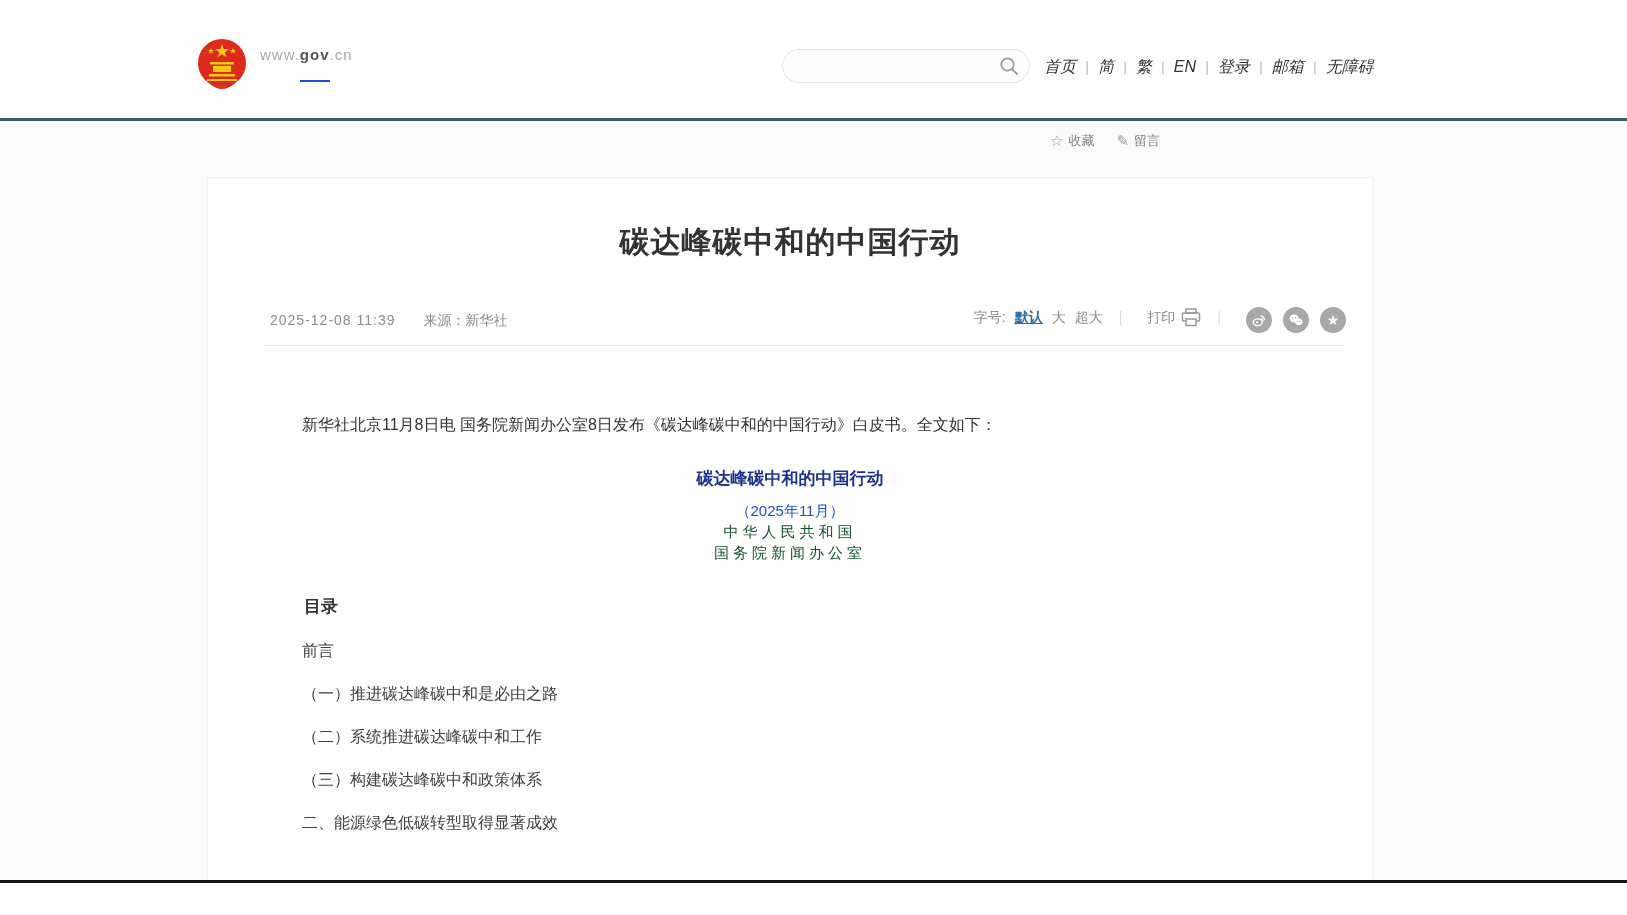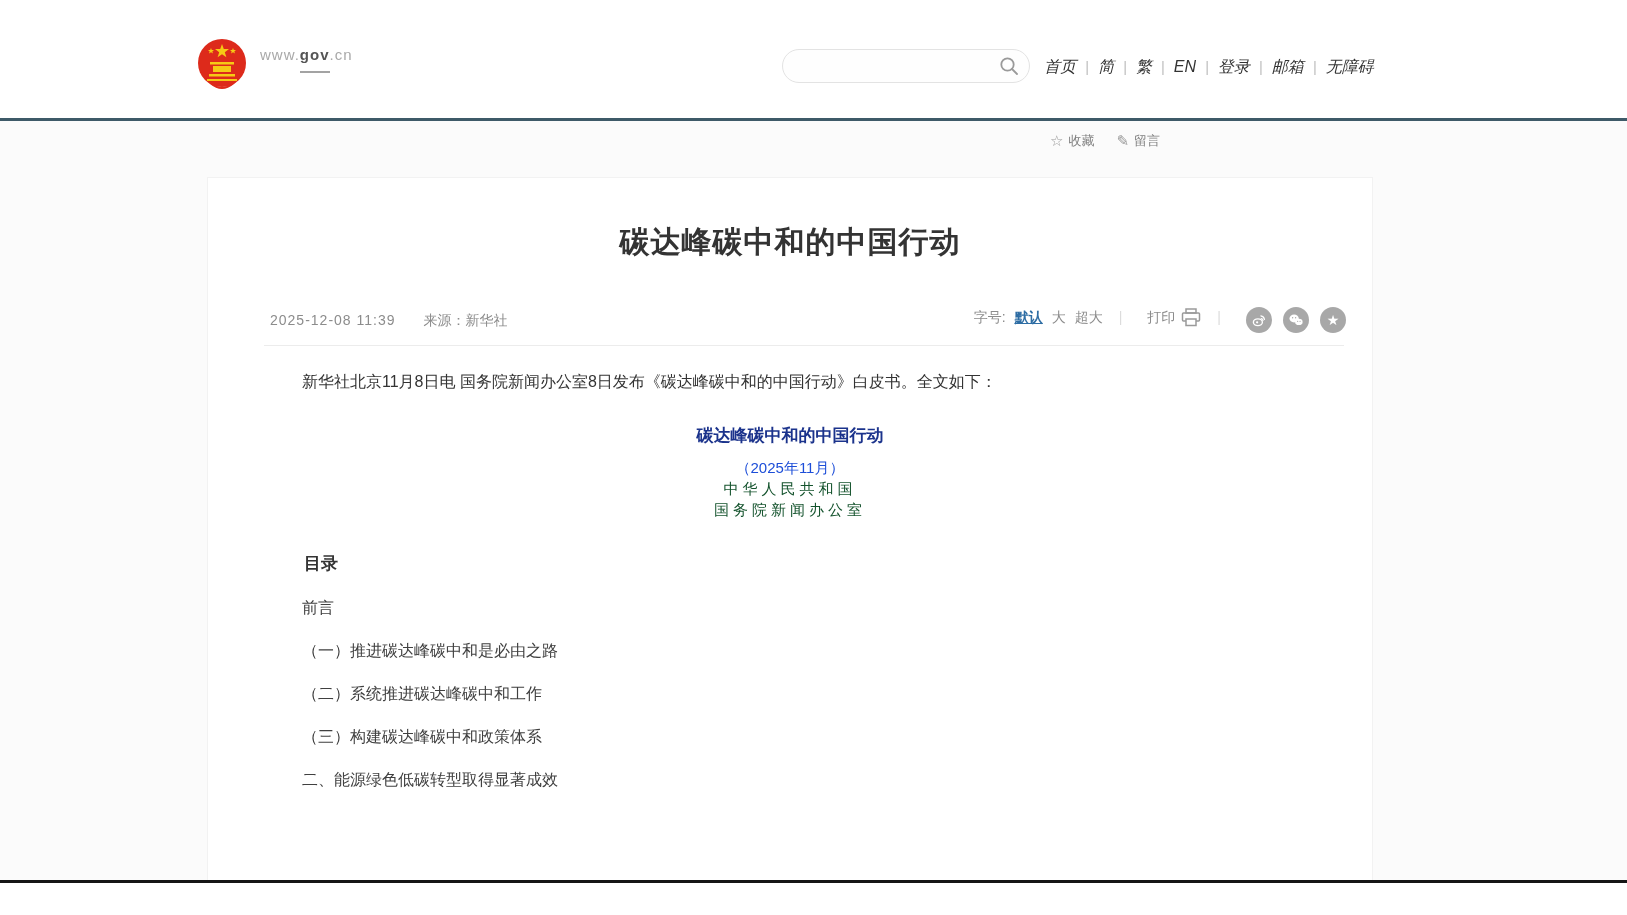--- a/index.html
+++ b/index.html
@@ -12,21 +12,21 @@
     color: #333;
   }
 
   
   .site-header { position: absolute; top: 0; left: 0; width: 1627px; height: 118px; background: #fff; }
   .brand { position: absolute; left: 196px; top: 36px; display: flex; align-items: flex-start; }
   .emblem { width: 52px; height: 60px; margin-right: 10px; }
   .brand-text { padding-top: 4px; }
   .site-title { font-size: 30px; font-weight: bold; color: #d30b12; letter-spacing: 2px; line-height: 1.1; }
   .site-url { margin-top: 6px; margin-left: 2px; font-size: 15px; color: #a9a9a9; letter-spacing: 1px; }
-  .site-url .gov { color: #555; font-weight: bold; border-bottom: 2px solid #a3a3a3; padding-bottom: 8px; }
+  .site-url .gov { color: #555; font-weight: bold; border-bottom: 2px solid #1d4ed8; padding-bottom: 17px; }
 
   .search-box {
     position: absolute; left: 782px; top: 49px; width: 248px; height: 34px;
     border: 1px solid #e3e3e3; border-radius: 17px; background: #fefefe;
     display: flex; align-items: center; padding: 0 10px 0 16px;
   }
   .search-box input {
     flex: 1; border: none; outline: none; background: transparent;
     font-size: 14px; color: #333; font-family: inherit;
   }
@@ -70,21 +70,21 @@
     display: inline-flex; align-items: center; justify-content: center; cursor: pointer;
   }
   .share-circle + .share-circle { margin-left: 11px; }
   .share-circle svg { width: 18px; height: 18px; }
   .share-star { color: #fff; font-size: 14px; line-height: 1; }
 
   .meta-rule { margin: 12px 28px 0 56px; border: none; border-top: 1px solid #ececec; }
 
   .article-body { padding: 0 62px; }
   .article-body p { text-indent: 2em; }
-  .lead { margin-top: 24px; font-size: 16px; color: #333; line-height: 24px; }
+  .lead { margin-top: 67px; font-size: 16px; color: #333; line-height: 24px; }
   .doc-title { margin-top: 30px; text-align: center; text-indent: 0 !important; font-size: 17px; font-weight: bold; color: #1b338c; }
   .doc-date { margin-top: 12px; text-align: center; text-indent: 0 !important; font-size: 15px; color: #1d4ed8; }
   .doc-author { margin-top: 2px; text-align: center; text-indent: 0 !important; font-size: 15px; color: #14532d;
     font-family: Liberation Mono, monospace; letter-spacing: 4px; }
   .contents-heading { margin-top: 32px; text-indent: 2em; font-size: 17px; font-weight: bold; color: #333; }
   .toc-item { margin-top: 22px; font-size: 16px; color: #404040; line-height: 21px; }
 
   .bottom-line { position: absolute; top: 880px; left: 0; width: 1627px; height: 3px; background: #151515; }
   .bottom-white { position: absolute; top: 883px; left: 0; width: 1627px; height: 32px; background: #ffffff; }
 </style>

